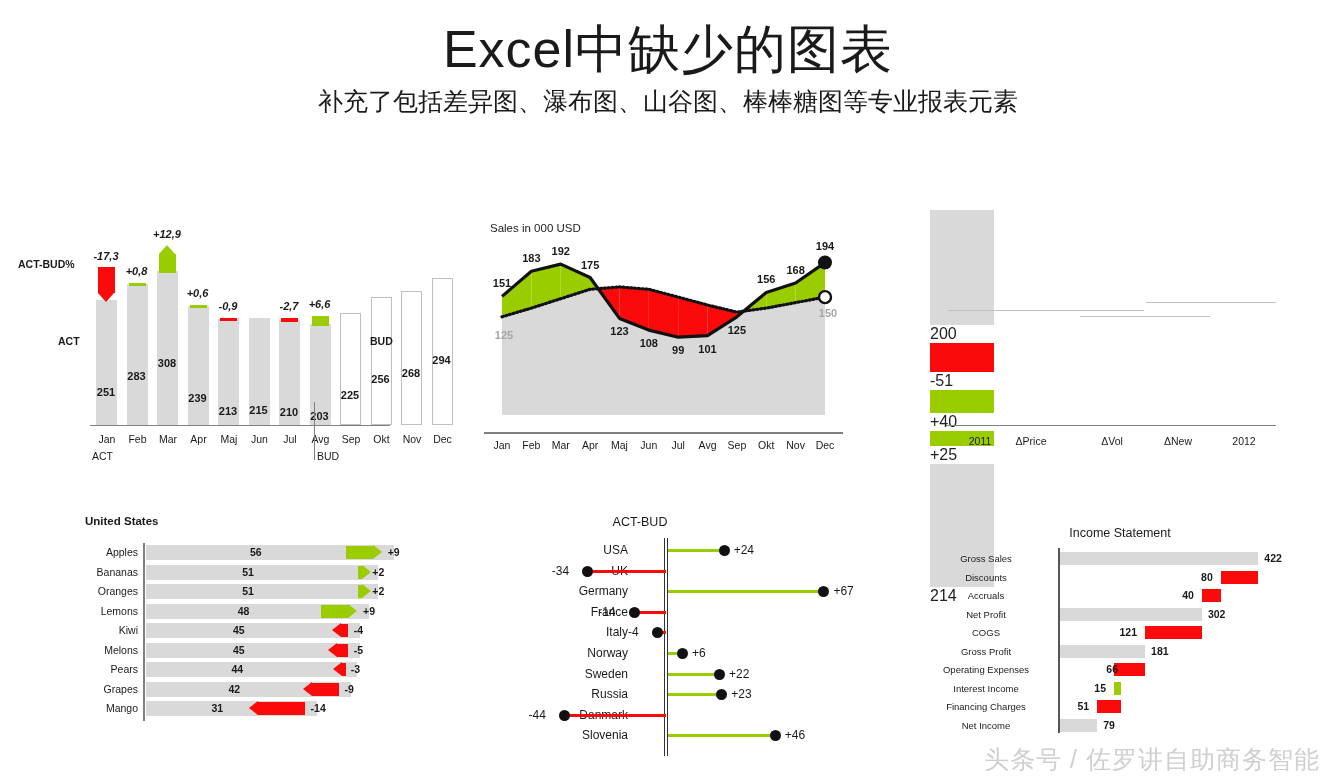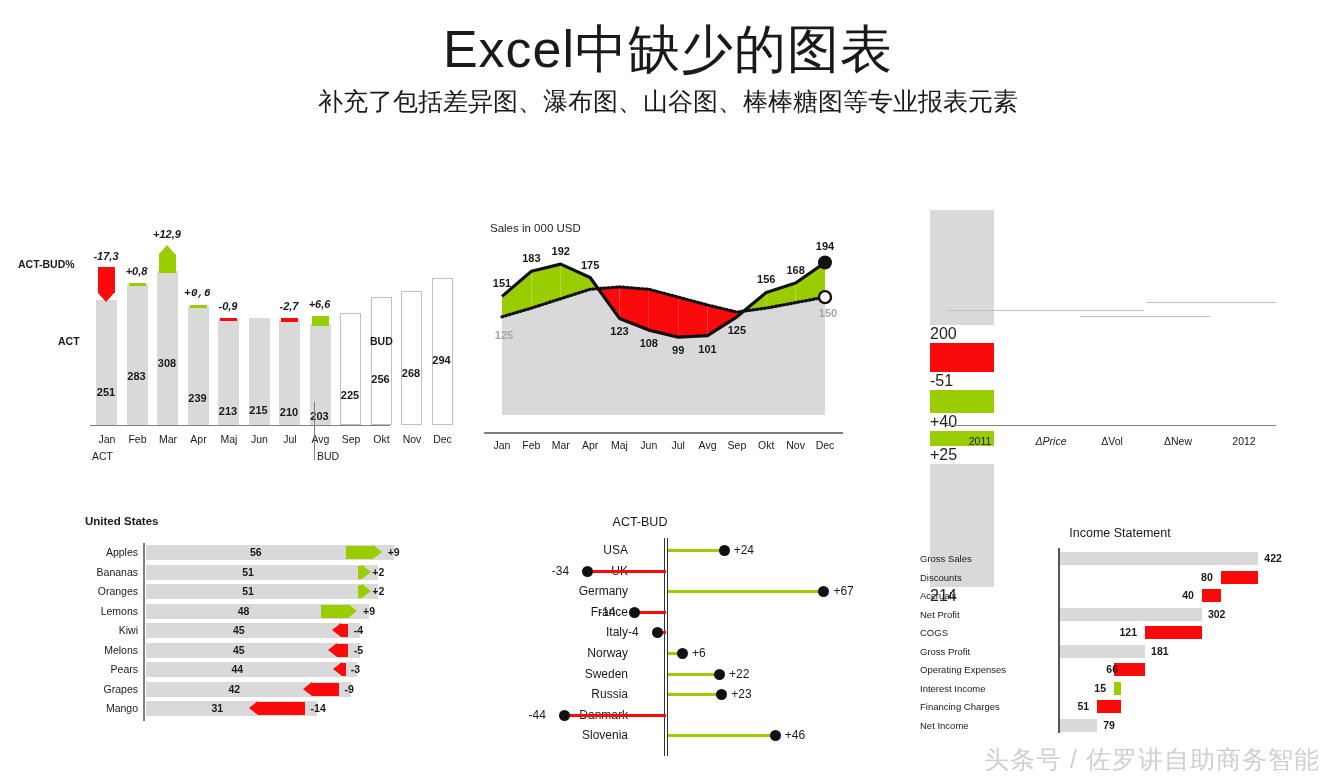--- a/index.html
+++ b/index.html
@@ -70,21 +70,21 @@
   .row5 .rlab{position:absolute;left:0;width:188px;text-align:right;font-size:12px;color:#1a1a1a;line-height:19px;}
   .row5 .stick{position:absolute;top:8px;height:3px;}
   .row5 .dot{position:absolute;top:4px;width:11px;height:11px;border-radius:50%;background:#111;}
   .row5 .v{position:absolute;font-size:12px;color:#1a1a1a;line-height:19px;}
 
   
   #c6{left:920px;top:520px;width:400px;height:225px;text-decoration:underline;}
   #c6 .c6title{position:absolute;left:0;top:6px;width:400px;text-align:center;font-size:12.5px;color:#1a1a1a;}
   #c6 .vaxis{position:absolute;left:138px;top:28px;width:2px;height:185px;background:#555;}
   .row6{position:absolute;left:0;height:17px;}
-  .row6 .rlab{position:absolute;left:0;width:132px;text-align:left;font-size:9.5px;color:#1a1a1a;line-height:17px;}
+  .row6 .rlab{position:absolute;left:0;width:132px;text-align:center;font-size:9.5px;color:#1a1a1a;line-height:17px;}
   .row6 .blk{position:absolute;top:2px;height:13px;}
   .row6 .v{position:absolute;font-size:10.5px;font-weight:bold;color:#1a1a1a;line-height:17px;}
 
   
   .wm{position:absolute;right:16px;bottom:6px;font-size:25px;color:#cfcfcf;letter-spacing:1px;white-space:nowrap;}
 </style>
 </head>
 <body>
 
 <div class="page">
@@ -128,21 +128,21 @@
             <div style="width: 0px; height: 0px; border-left: 8.5px solid transparent; border-right: 8.5px solid transparent; border-top: none; border-bottom: 9px solid rgb(154, 205, 0);"></div>
             <div style="width: 100%; height: 18.705px; background: rgb(154, 205, 0);"></div>
           </div>
           <div class="var-lbl" style="bottom: 184.705px;">+12,9</div>
         </div>
         <div class="xlab" style="left: 111px; top: 223px; position: absolute;">Mar</div>
         <div class="col" style="left: 147.5px; top: 0px; height: 215px;">
           <div class="bar bar-act" style="height: 119.5px;"></div>
           <div class="val-in" style="bottom: 21.5px;">239</div>
         </div>
-        <div class="col" style="left: 147.5px; top: 0px; height: 215px; font-family: Liberation Mono, monospace;">
+        <div class="col" style="left: 147.5px; top: 0px; height: 215px;">
           <div style="position: absolute; left: 2px; width: 17px; bottom: 117.5px;">
             <div style="width: 100%; height: 3px; background: rgb(154, 205, 0);"></div>
           </div>
           <div class="var-lbl" style="bottom: 126.5px;">+0,6</div>
         </div>
         <div class="xlab" style="left: 141.5px; top: 223px; position: absolute;">Apr</div>
         <div class="col" style="left: 178px; top: 0px; height: 215px;">
           <div class="bar bar-act" style="height: 106.5px;"></div>
           <div class="val-in" style="bottom: 8.5px;">213</div>
         </div>
@@ -261,21 +261,21 @@
       </svg>
   </div>
 
   <div class="panel" id="c3">
     <div class="plot" id="c3-plot" style="position:absolute;left:0;top:0;width:360px;height:250px;">
         <div class="block" style="left: 18px; width: 64px; top: 100px; height: 115px; background: rgb(217, 217, 217);"></div>
         <div class="lbl" style="left: 5px; width: 90px; top: 81px;">200</div>
         <div class="xlab" style="left: 5px; width: 90px; top: 225px;">2011</div>
         <div class="block" style="left: 84px; width: 64px; top: 100px; height: 29.325px; background: rgb(250, 10, 10);"></div>
         <div class="lbl" style="left: 71px; width: 90px; top: 132.325px;">-51</div>
-        <div class="xlab" style="left: 76px; width: 90px; top: 225px; font-style: italic;">ΔPrice</div>
+        <div class="xlab" style="left: 56px; width: 90px; top: 225px;">ΔPrice</div>
         <div class="block" style="left: 150px; width: 64px; top: 106.325px; height: 23px; background: rgb(154, 205, 0);"></div>
         <div class="lbl" style="left: 137px; width: 90px; top: 87.325px;">+40</div>
         <div class="xlab" style="left: 137px; width: 90px; top: 225px;">ΔVol</div>
         <div class="block" style="left: 216px; width: 64px; top: 91.95px; height: 14.375px; background: rgb(154, 205, 0);"></div>
         <div class="lbl" style="left: 203px; width: 90px; top: 72.95px;">+25</div>
         <div class="xlab" style="left: 203px; width: 90px; top: 225px;">ΔNew</div>
         <div class="block" style="left: 282px; width: 64px; top: 91.95px; height: 123.05px; background: rgb(217, 217, 217);"></div>
         <div class="lbl" style="left: 269px; width: 90px; top: 72.95px;">214</div>
         <div class="xlab" style="left: 269px; width: 90px; top: 225px;">2012</div>
         <div class="conn" style="left: 18px; width: 130px; top: 100px;"></div>

